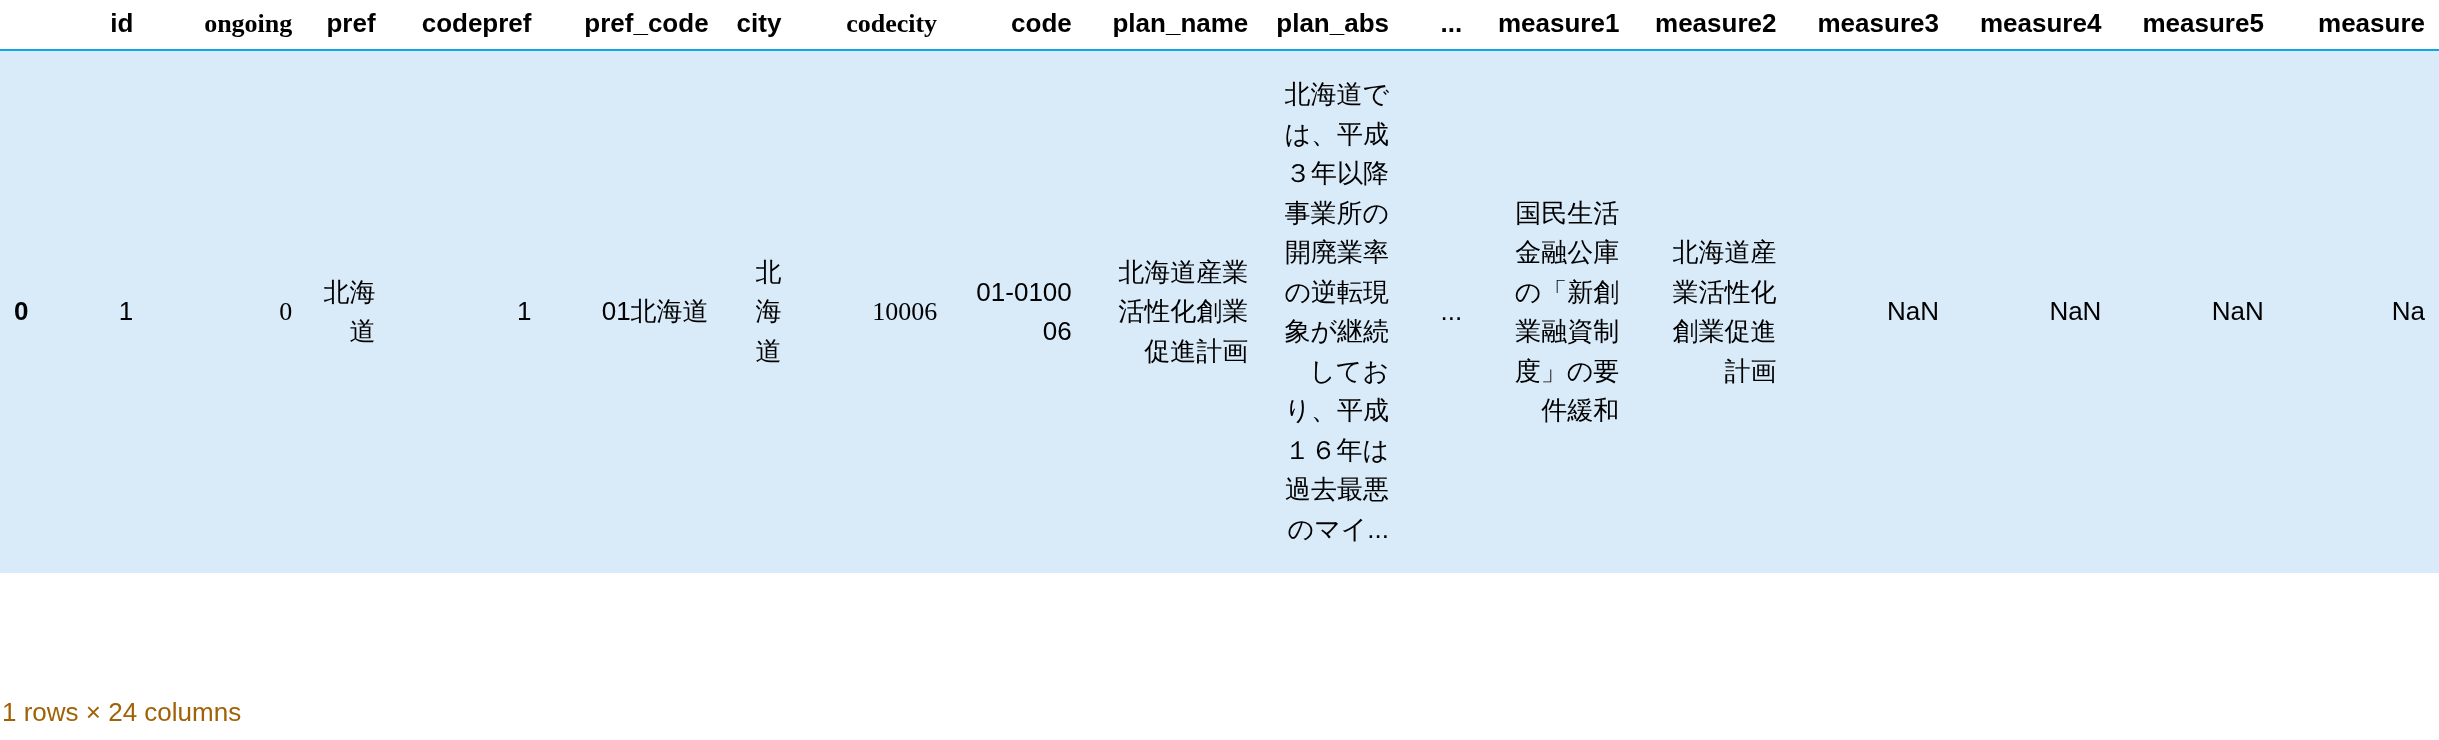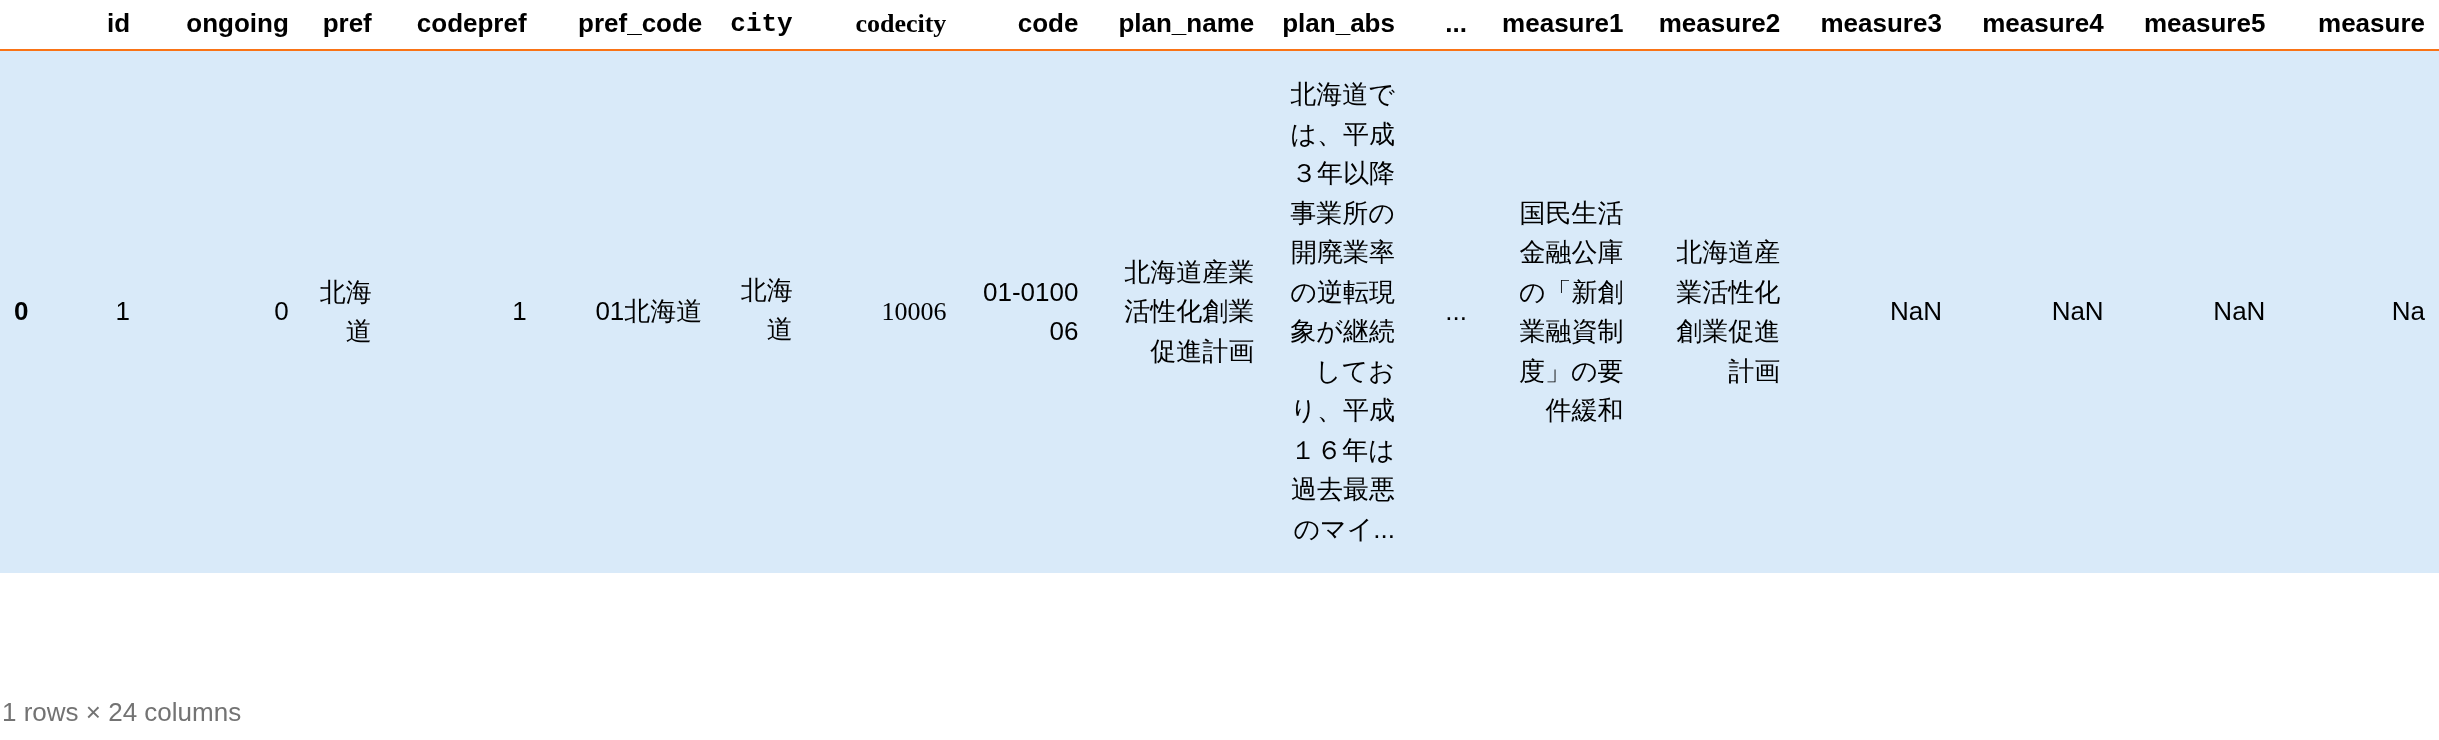--- a/index.html
+++ b/index.html
@@ -30,21 +30,21 @@
     table-layout: fixed;
     margin-left: 0;
   }
 
   table.dataframe thead th {
     font-weight: bold;
     text-align: right;
     vertical-align: bottom;
     padding: 8px 14px 10px 14px;
     border: none;
-    border-bottom: 2px solid #f97316;
+    border-bottom: 2px solid #0ea5e9;
     white-space: nowrap;
     background: #ffffff;
     font-size: 26px;
   }
 
   table.dataframe thead th.blank {
     background: #ffffff;
   }
 
   table.dataframe tbody tr {
@@ -68,32 +68,32 @@
     text-align: left;
     padding-left: 14px;
     padding-right: 10px;
   }
 
   .shape-note {
     position: absolute;
     left: 2px;
     top: 697px;
     font-size: 26px;
-    color: #737373;
+    color: #a16207;
     white-space: nowrap;
   }
 
   
   .c-index   { width: 42px; }
   .c-id      { width: 56px; }
-  .c-ongoing { width: 136px; }
+  .c-ongoing { width: 136px; font-family: Liberation Serif, serif; }
   .c-pref    { width: 56px; }
   .c-codepref{ width: 130px; }
   .c-prefcode{ width: 152px; }
-  .c-city    { width: 42px; font-family: Liberation Mono, monospace; }
+  .c-city    { width: 42px; }
   .c-codecity{ width: 132px; font-family: Liberation Serif, serif; }
   .c-code    { width: 112px; }
   .c-planname{ width: 150px; }
   .c-planabs { width: 110px; }
   .c-ellipsis{ width: 48px; }
   .c-measure { width: 130px; }
   .c-measure-n { width: 136px; }
 </style>
 </head>
 <body>

